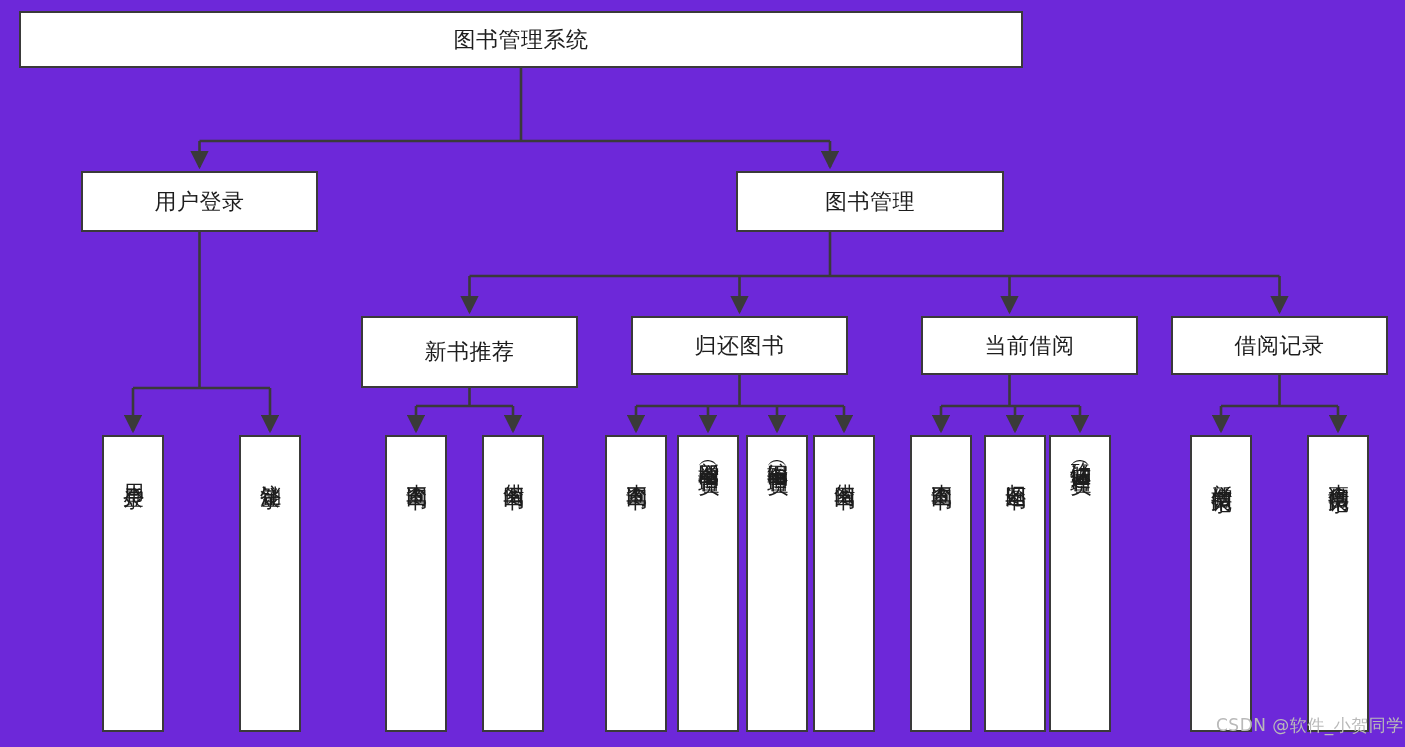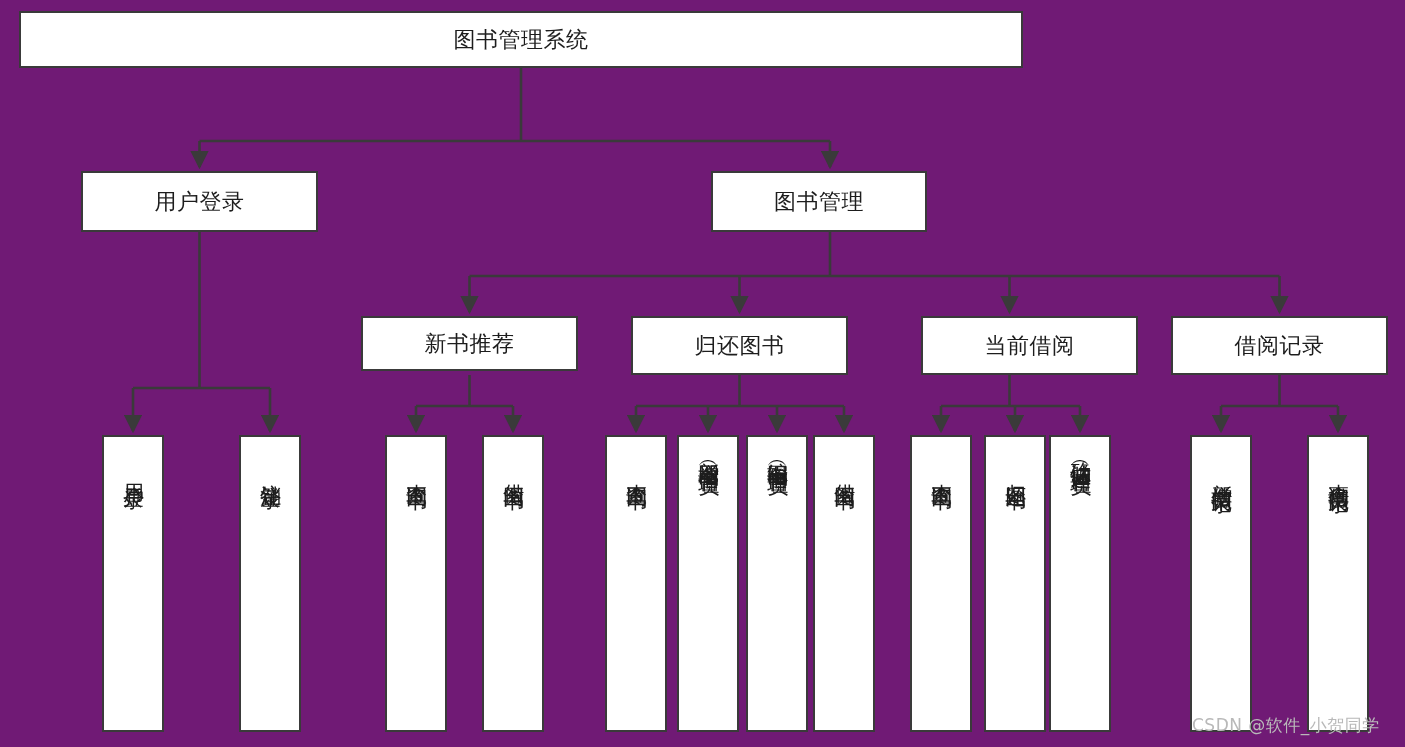--- a/index.html
+++ b/index.html
@@ -7,21 +7,21 @@
     padding: 0;
     background: #ffffff;
   }
   body {
     font-family: "DejaVu Sans", "Liberation Sans", sans-serif;
   }
   #canvas {
     position: relative;
     width: 1405px;
     height: 747px;
-    background: #701a75;
+    background: #6d28d9;
     overflow: hidden;
   }
   #edges {
     position: absolute;
     left: 0;
     top: 0;
     width: 1405px;
     height: 747px;
     pointer-events: none;
   }
@@ -65,20 +65,21 @@
   }
   .node.v.tall {
     padding-top: 8px;
   }
   .watermark {
     position: absolute;
     font-size: 17px;
     color: #b9b9b9;
     white-space: nowrap;
     letter-spacing: 0.5px;
+    padding-left: 24px;
   }
 </style>
 </head>
 <body>
 
 <div id="canvas">
 
   <svg id="edges" viewBox="0 0 1405 747" xmlns="http://www.w3.org/2000/svg">
     <defs>
       <marker id="arrow" viewBox="0 0 12 12" refX="10.5" refY="6" markerWidth="7" markerHeight="7" orient="auto-start-reverse">
@@ -129,25 +130,25 @@
     </g>
   </svg>
 
   <div class="node h root" style="left:19px; top:11px; width:1004px; height:57px;">
     <span class="label">图书管理系统</span>
   </div>
 
   <div class="node h" style="left:81px; top:171px; width:237px; height:61px;">
     <span class="label">用户登录</span>
   </div>
-  <div class="node h" style="left:711px; top:171px; width:216px; height:61px;">
+  <div class="node h" style="left:736px; top:171px; width:268px; height:61px;">
     <span class="label">图书管理</span>
   </div>
 
-  <div class="node h" style="left:361px; top:316px; width:217px; height:55px;">
+  <div class="node h" style="left:361px; top:316px; width:217px; height:72px;">
     <span class="label">新书推荐</span>
   </div>
   <div class="node h" style="left:631px; top:316px; width:217px; height:59px;">
     <span class="label">归还图书</span>
   </div>
   <div class="node h" style="left:901px; top:316px; width:217px; height:59px;margin-left:20px;">
     <span class="label">当前借阅</span>
   </div>
   <div class="node h" style="left:1171px; top:316px; width:217px; height:59px;">
     <span class="label">借阅记录</span>

